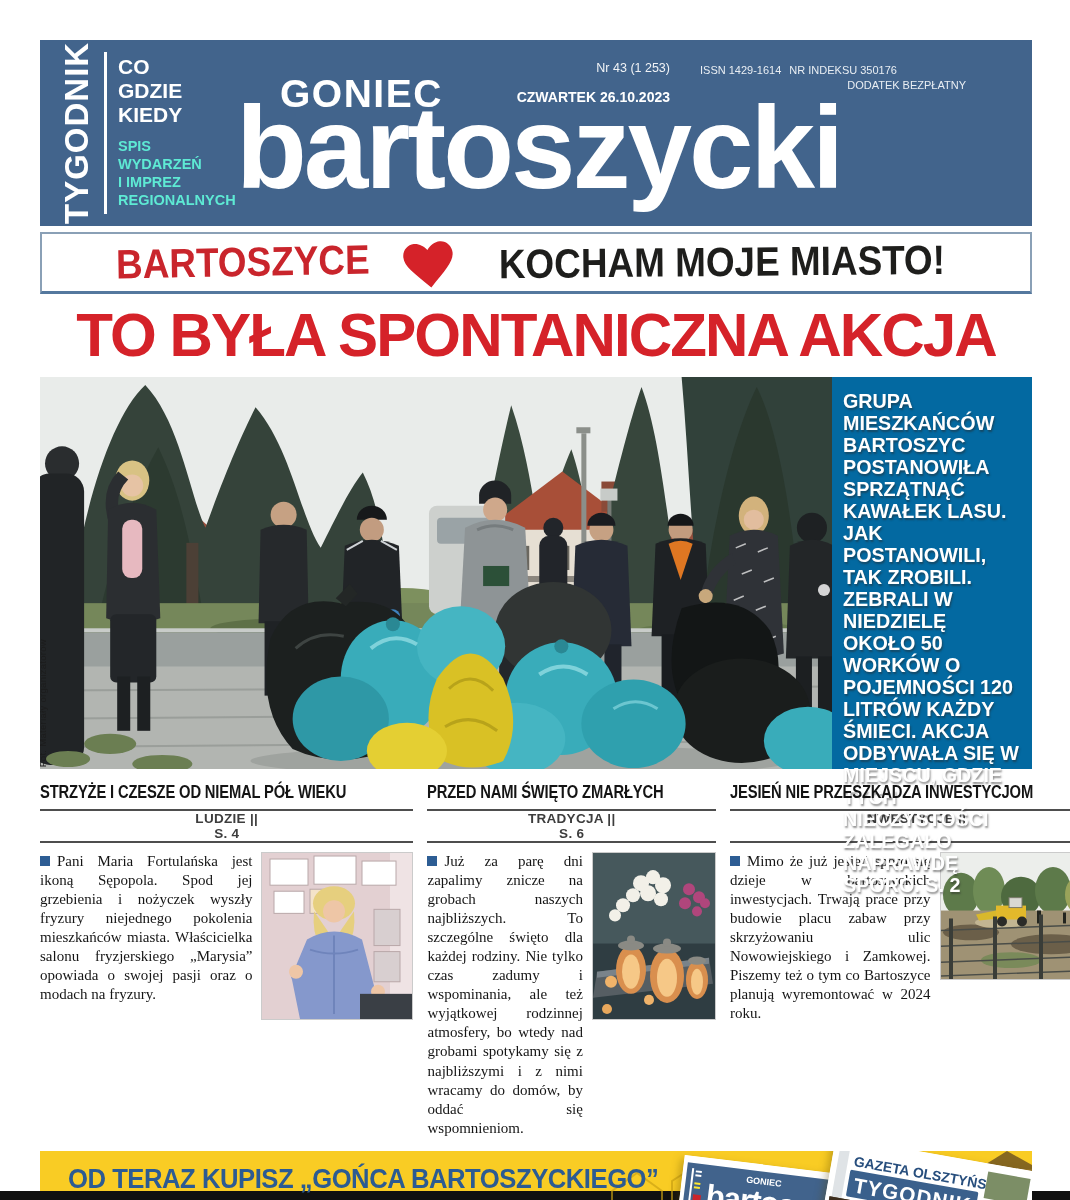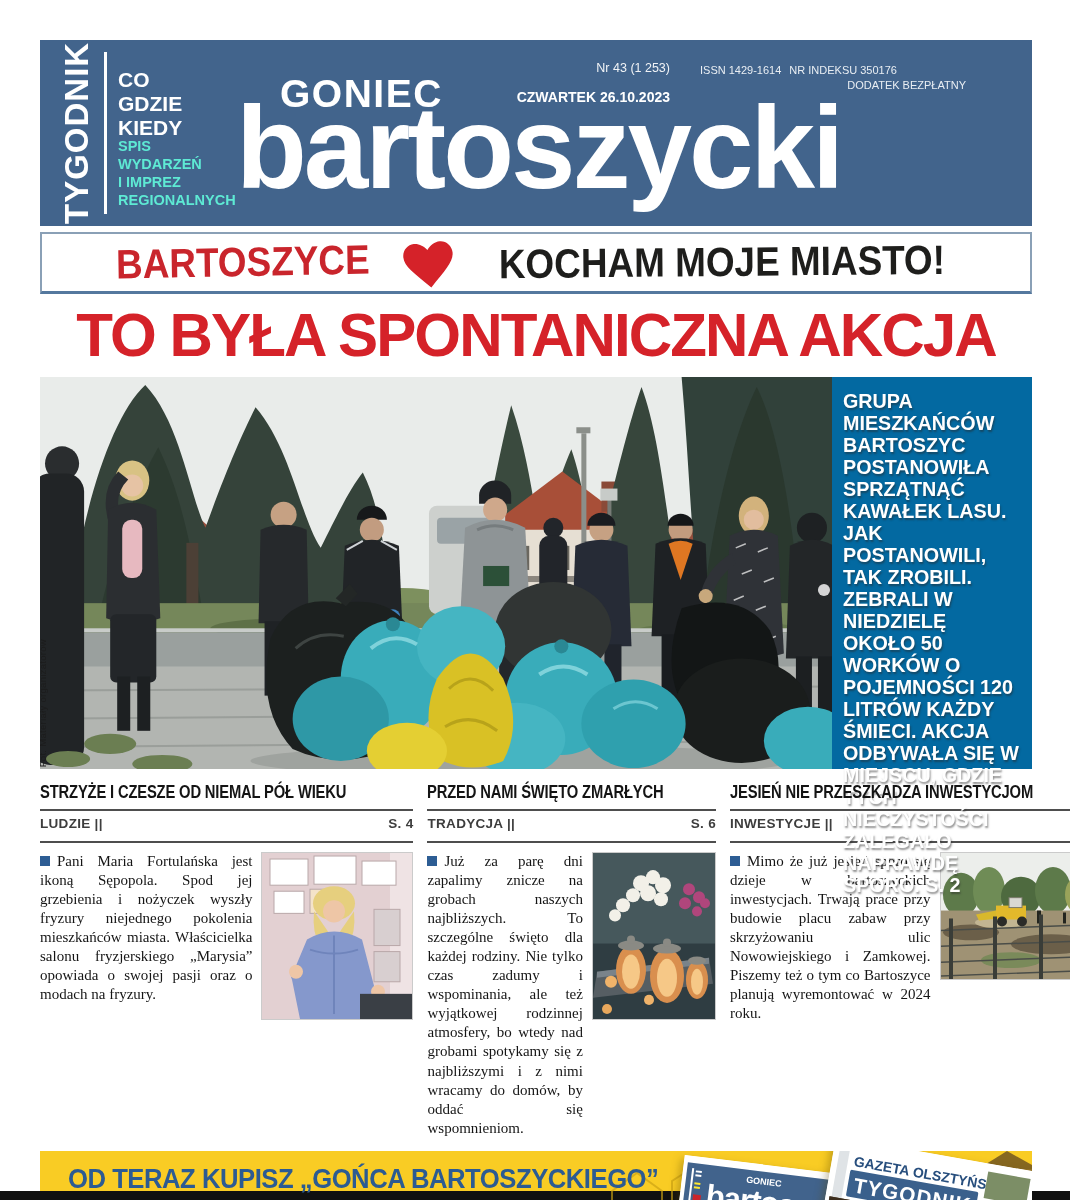--- a/index.html
+++ b/index.html
@@ -11,21 +11,21 @@
   }
   
   .masthead { position:relative; width:992px; height:186px; background:#42648c; color:#fff; }
   .m-vertical {
     position:absolute; left:12px; top:0; bottom:0; width:50px;
     display:flex; align-items:center; justify-content:center;
     writing-mode:vertical-lr; transform:rotate(180deg);
     font-weight:bold; font-size:33px; letter-spacing:1px;
   }
   .m-vline { position:absolute; left:64px; top:12px; height:162px; width:3px; background:#fff; }
-  .m-kiosk { position:absolute; left:78px; top:28px; font-weight:bold; font-size:21px; line-height:1.14; }
+  .m-kiosk { position:absolute; left:78px; top:15px; font-weight:bold; font-size:21px; line-height:1.14; }
   .m-events { position:absolute; left:78px; top:97px; font-weight:bold; font-size:14.5px; line-height:1.25; color:#5eead4; }
   .m-goniec { position:absolute; left:240px; top:32px; font-weight:bold; font-size:39px; letter-spacing:1.5px; }
   .m-big {
     position:absolute; left:196px; top:50px; font-weight:bold; font-size:116px;
     line-height:1; letter-spacing:-3px; white-space:nowrap;
   }
   .m-issue { position:absolute; left:430px; top:21px; width:200px; text-align:right; }
   .m-issue .l1 { font-size:12.5px; opacity:.92; }
   .m-issue .l2 { font-size:14px; font-weight:bold; margin-top:14px; }
   .m-issn { position:absolute; left:660px; top:24px; width:300px; font-size:11px; color:#e9eef3; }
@@ -60,21 +60,21 @@
     text-shadow:1px 1.5px 2px rgba(40,40,40,.5);
   }
   .lead-sidebar .inner { transform:scaleX(.94); transform-origin:left top; width:106%; }
   
   .articles { margin-top:13px; width:992px; display:grid; grid-template-columns:1fr 1fr 1fr; gap:14px; }
   .art h2 {
     font-size:18px; font-weight:bold; color:#141414; white-space:nowrap;
     transform:scaleX(.82); transform-origin:left center; letter-spacing:-.2px;
   }
   .rule { border-top:2px solid #4e4e4e; margin-top:6px; }
-  .tag-row { display:flex; justify-content:space-between; align-items:center; height:24px; font-size:13.5px; font-weight:bold; color:#3d3d3d; letter-spacing:.3px; }
+  .tag-row { display:flex; justify-content:space-between; align-items:center; height:24px; font-size:13.5px; font-weight:bold; color:#3d3d3d; letter-spacing:.3px;flex-direction:column; }
   .art-cols { display:flex; gap:9px; margin-top:9px; }
   .art-text {
     flex:1; font-family:"Liberation Serif", serif; font-size:15px; line-height:1.27;
     color:#151515; text-align:justify;
   }
   .bullet { display:inline-block; width:10px; height:10px; background:#2d5d94; margin-right:7px; }
   .art figure { border:1px solid #cbcbcb; background:#eee; overflow:hidden; }
   .fig-1 { width:152px; height:168px; }
   .fig-2 { width:124px; height:168px; }
   .fig-3 { width:160px; height:128px; }

